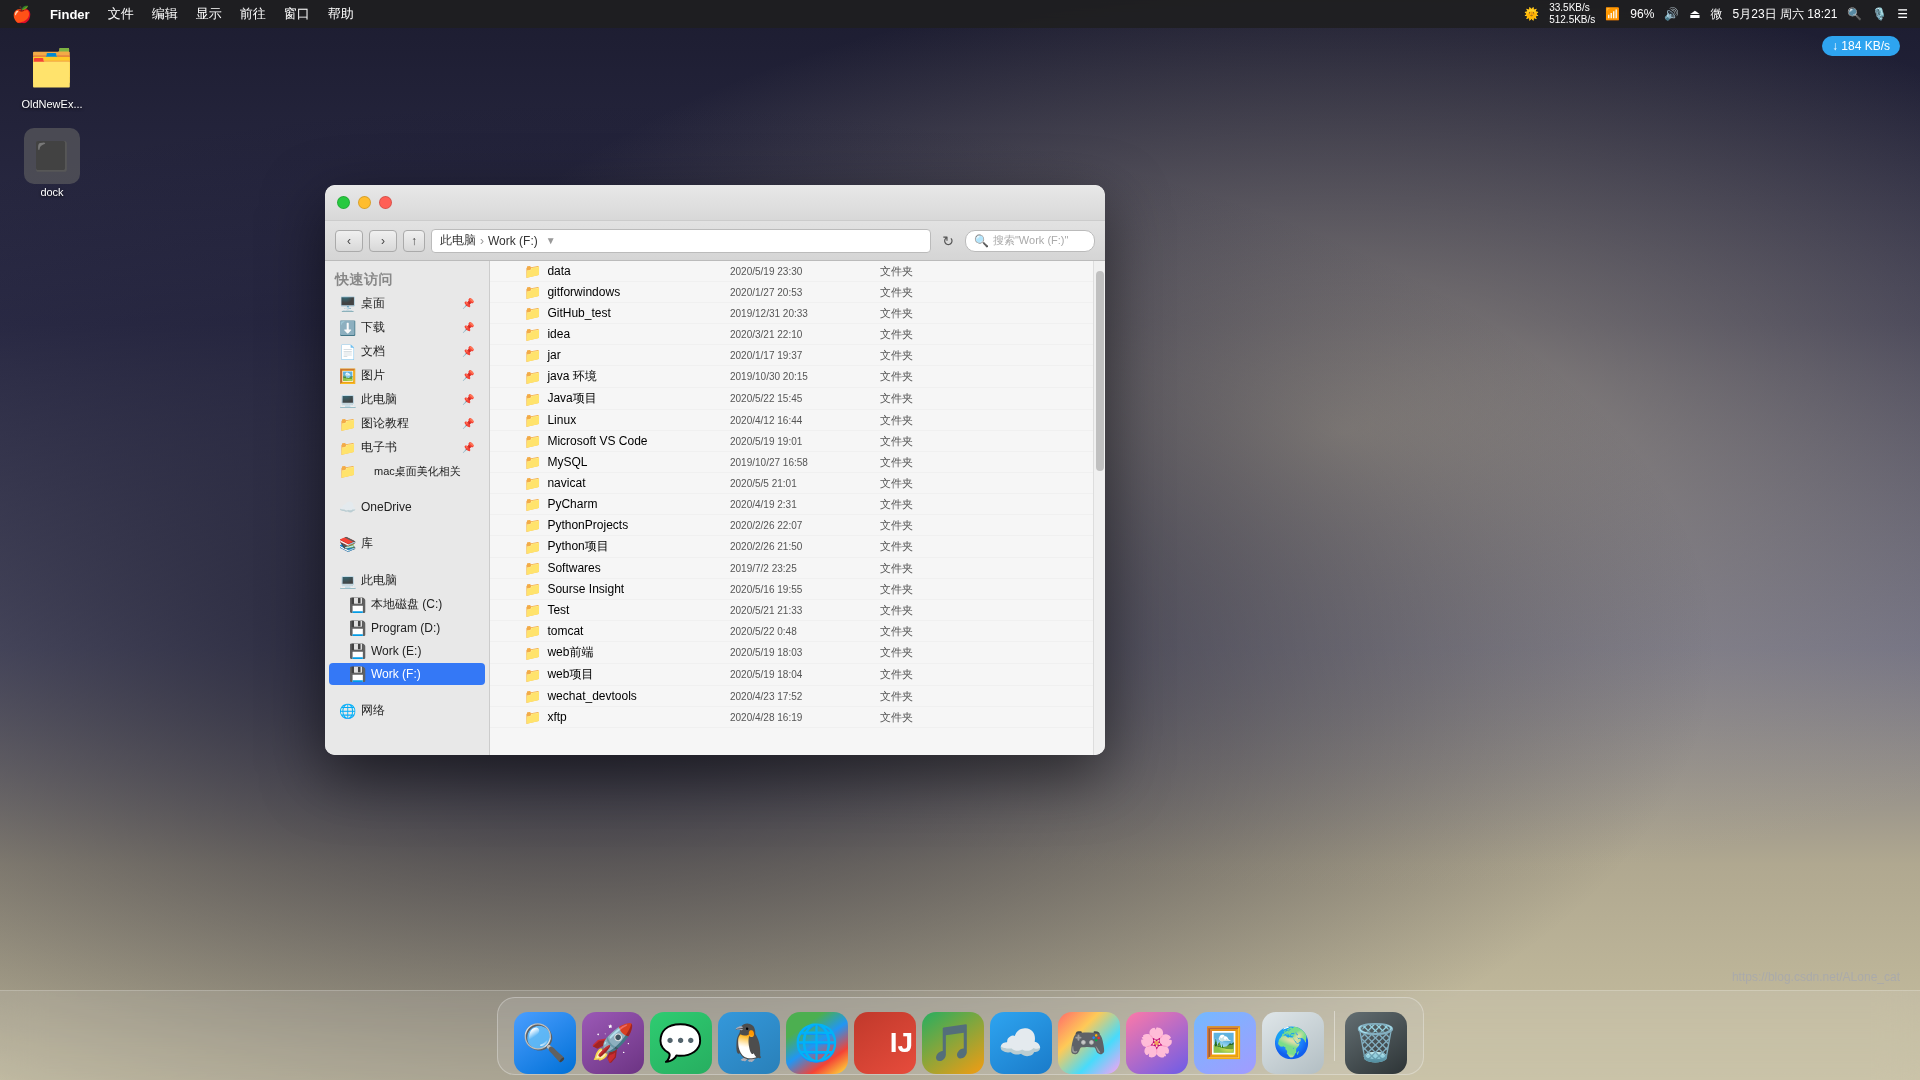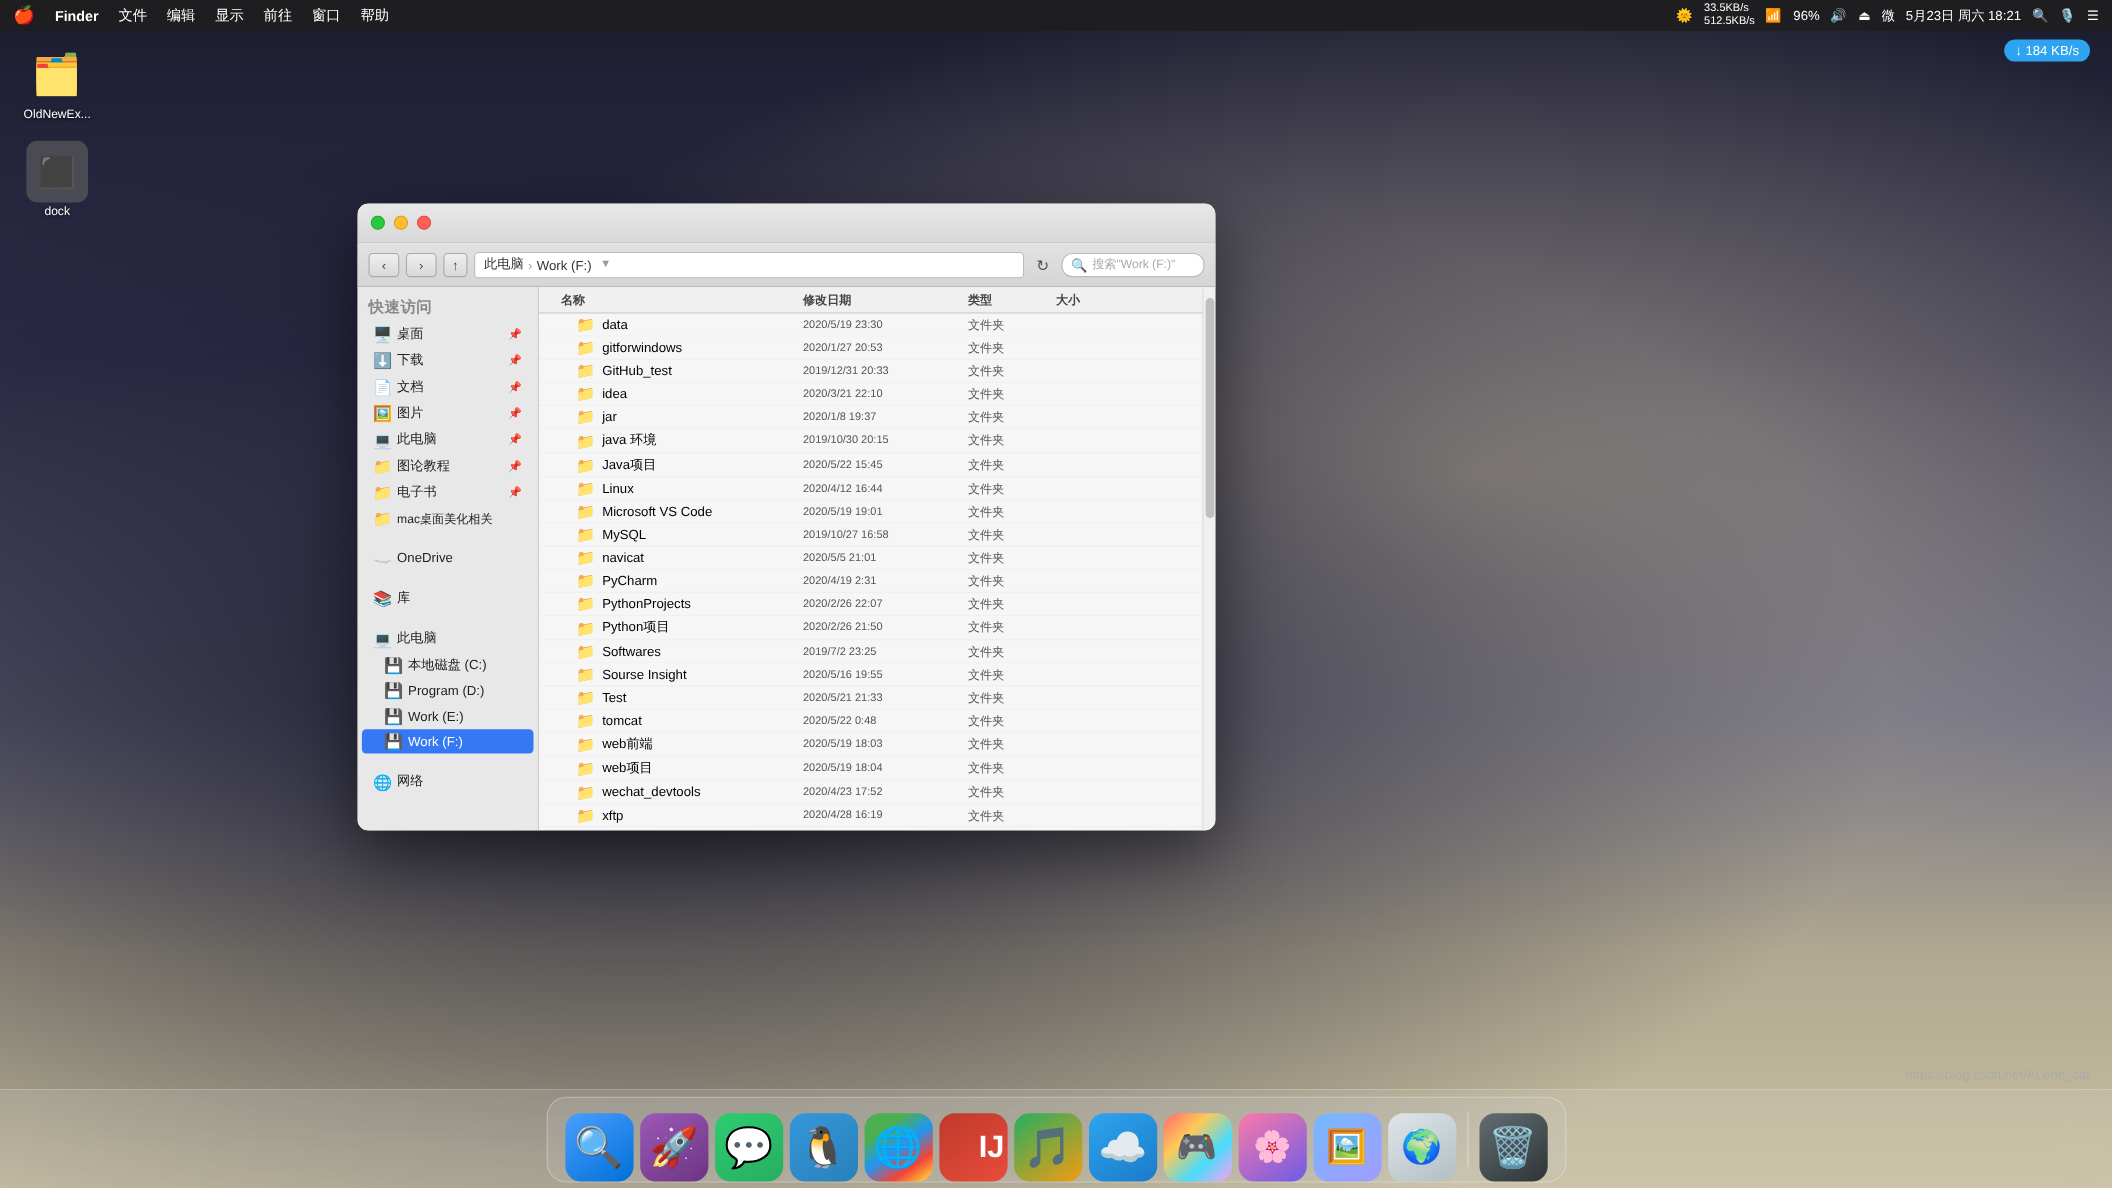--- a/index.html
+++ b/index.html
@@ -493,21 +493,21 @@
             <span>图论教程</span>
             <span class="pin-icon">📌</span>
           </div>
           <div class="sidebar-item">
             <span class="s-icon">📁</span>
             <span>电子书</span>
             <span class="pin-icon">📌</span>
           </div>
           <div class="sidebar-item">
             <span class="s-icon">📁</span>
-            <span style="font-size:11px;">mac桌面美化相关</span>
+            <span style="font-size:11px;margin-left:13px;">mac桌面美化相关</span>
           </div>
         </div>
 
         <div class="sidebar-section">
           <div class="sidebar-item">
             <span class="s-icon">☁️</span>
             <span>OneDrive</span>
           </div>
         </div>
 
@@ -543,26 +543,20 @@
 
         <div class="sidebar-section">
           <div class="sidebar-item">
             <span class="s-icon">🌐</span>
             <span>网络</span>
           </div>
         </div>
       </div>
 
       <div class="file-list-container">
-        <div class="file-list-header">
-          <div class="col-name">名称</div>
-          <div class="col-date">修改日期</div>
-          <div class="col-type">类型</div>
-          <div class="col-size">大小</div>
-        </div>
         <div id="file-rows-container">
 
         <div class="file-row">
     <div class="col-name">
       <span style="width:8px; display:inline-block;"></span>
       <span class="folder-icon">📁</span>
       <span>data</span>
     </div>
     <div class="col-date">2020/5/19 23:30</div>
     <div class="col-type">文件夹</div>
@@ -597,21 +591,21 @@
     <div class="col-date">2020/3/21 22:10</div>
     <div class="col-type">文件夹</div>
     <div class="col-size"></div>
   </div>
             <div class="file-row">
     <div class="col-name">
       <span style="width:8px; display:inline-block;"></span>
       <span class="folder-icon">📁</span>
       <span>jar</span>
     </div>
-    <div class="col-date">2020/1/8 19:37</div>
+    <div class="col-date">2020/1/17 19:37</div>
     <div class="col-type">文件夹</div>
     <div class="col-size"></div>
   </div>
             <div class="file-row">
     <div class="col-name">
       <span style="width:8px; display:inline-block;"></span>
       <span class="folder-icon">📁</span>
       <span>java 环境</span>
     </div>
     <div class="col-date">2019/10/30 20:15</div>

